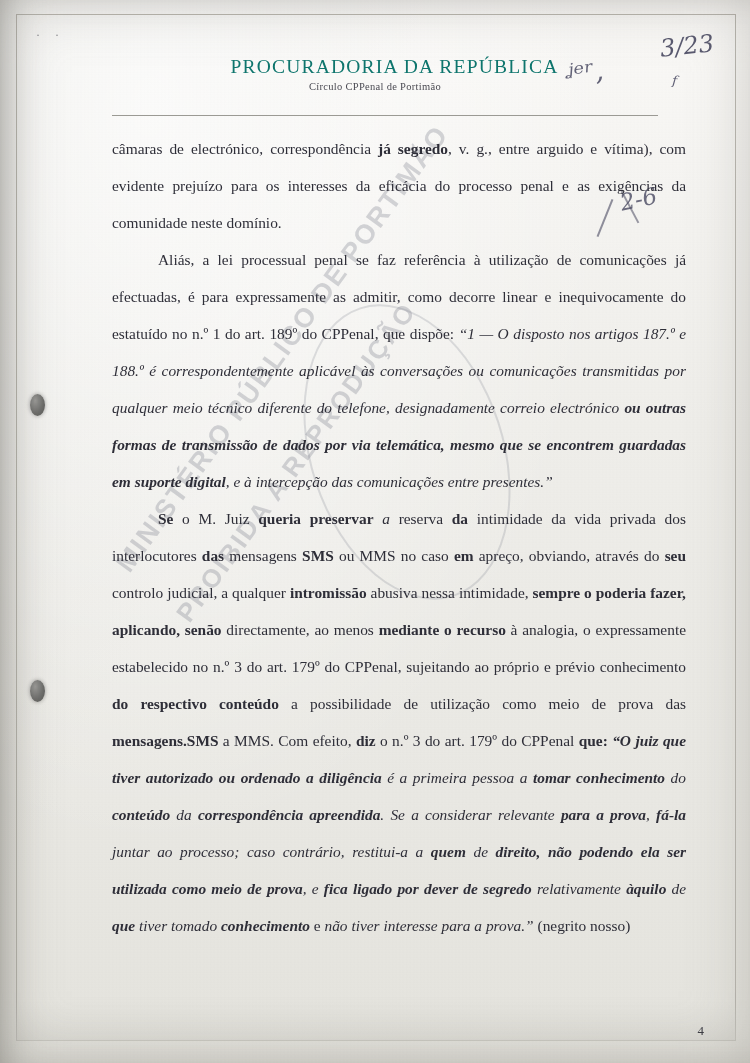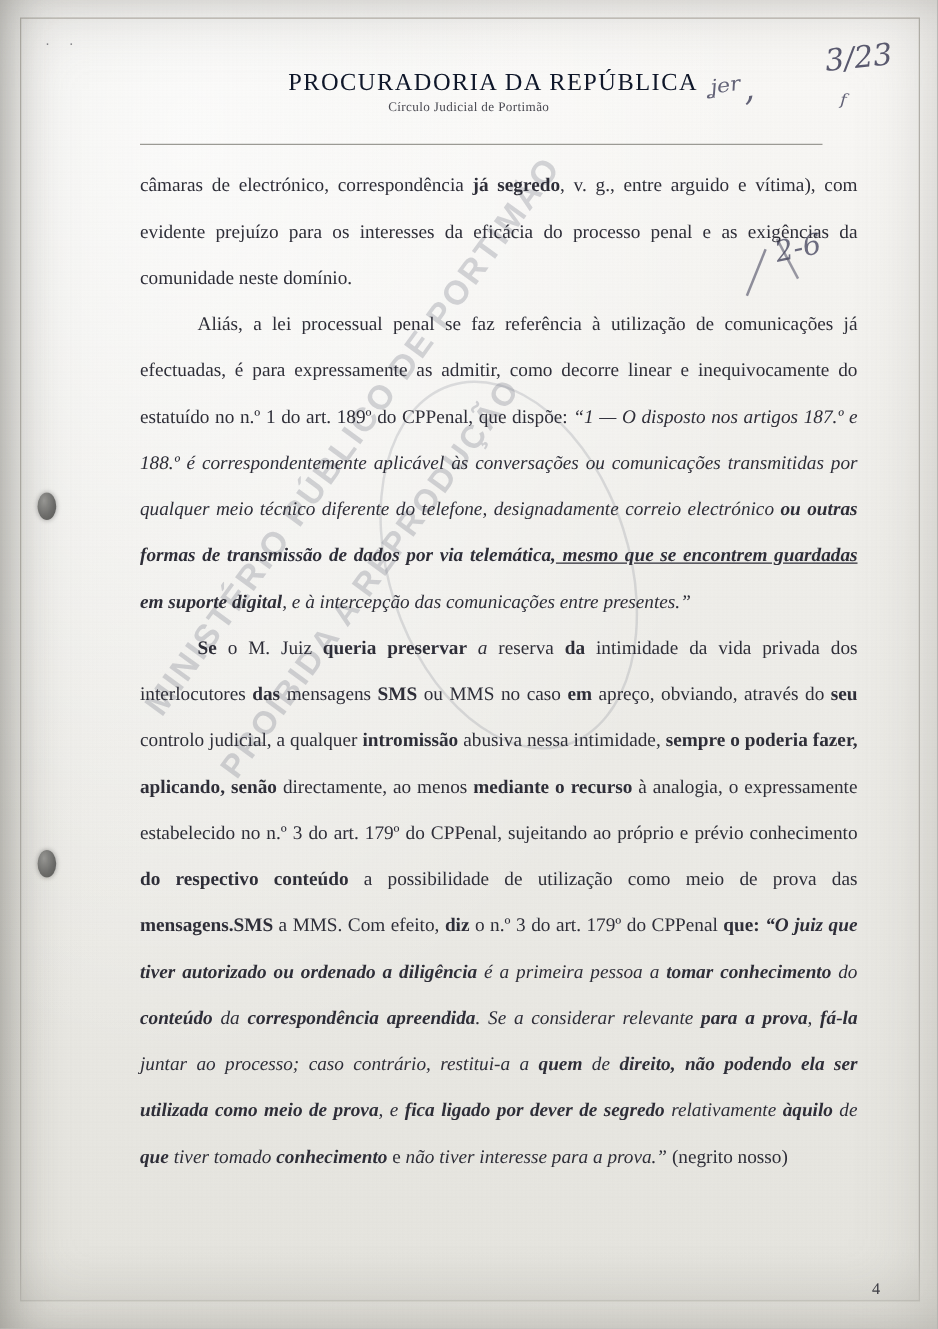--- a/index.html
+++ b/index.html
@@ -68,21 +68,21 @@
   
   .header {
     position: absolute;
     left: 0; right: 0;
     top: 56px;
     text-align: center;
   }
   .org-title {
     font-size: 19.5px;
     letter-spacing: 1.2px;
-    color: #0f172a;
+    color: #0f766e;
     font-family: "Liberation Serif", serif;
     margin-left: 39px;
   }
   .org-sub {
     margin-top: 3px;
     font-size: 10.5px;
     letter-spacing: .3px;
     color: #4a4a52;
   }
   .header-rule {
@@ -197,21 +197,21 @@
     font-size: 15.4px;
     line-height: 37px;
     text-align: justify;
     text-justify: inter-word;
     color: #2e2e38;
   }
   p.indent { text-indent: 46px; }
   .b { font-weight: bold; }
   .i { font-style: italic; }
   .bi { font-weight: bold; font-style: italic; }
-  .bu { font-weight: bold; text-decoration: underline; font-style: italic; }
+  .bu { font-weight: bold; font-style: italic; }
   .faded { color: #6e6f78; }
   .faded2 { color: #86878f; }
 
   
   .page-number {
     position: absolute;
     right: 46px;
     bottom: 24px;
     font-size: 13px;
     color: #3a3a42;
@@ -235,21 +235,21 @@
 
   <div class="border-frame"></div>
 
   <div class="hole h1"></div>
   <div class="hole h2"></div>
 
   <div class="dots">· ·</div>
 
   <div class="header">
     <div class="org-title">PROCURADORIA DA REPÚBLICA</div>
-    <div class="org-sub">Círculo Judicial de Portimão</div>
+    <div class="org-sub">Círculo CPPenal de Portimão</div>
   </div>
   <div class="header-rule"></div>
 
   <div class="hw hw-signature">ᶨᵉʳ,</div>
   <div class="hw hw-folio">3/23</div>
   <div class="hw hw-folio-sub">ᶠ</div>
   <div class="hw hw-margin-note">2-6</div>
   <div class="hw-tick"></div>
   <div class="hw-tick2"></div>
 

